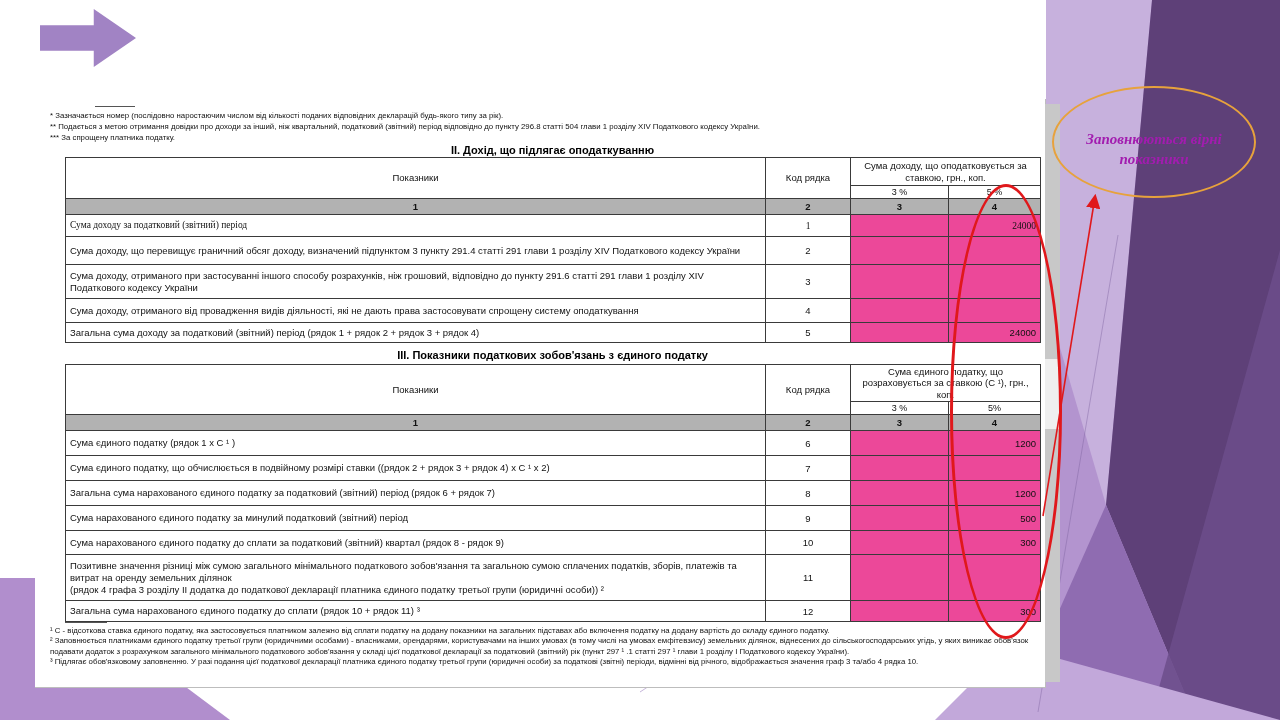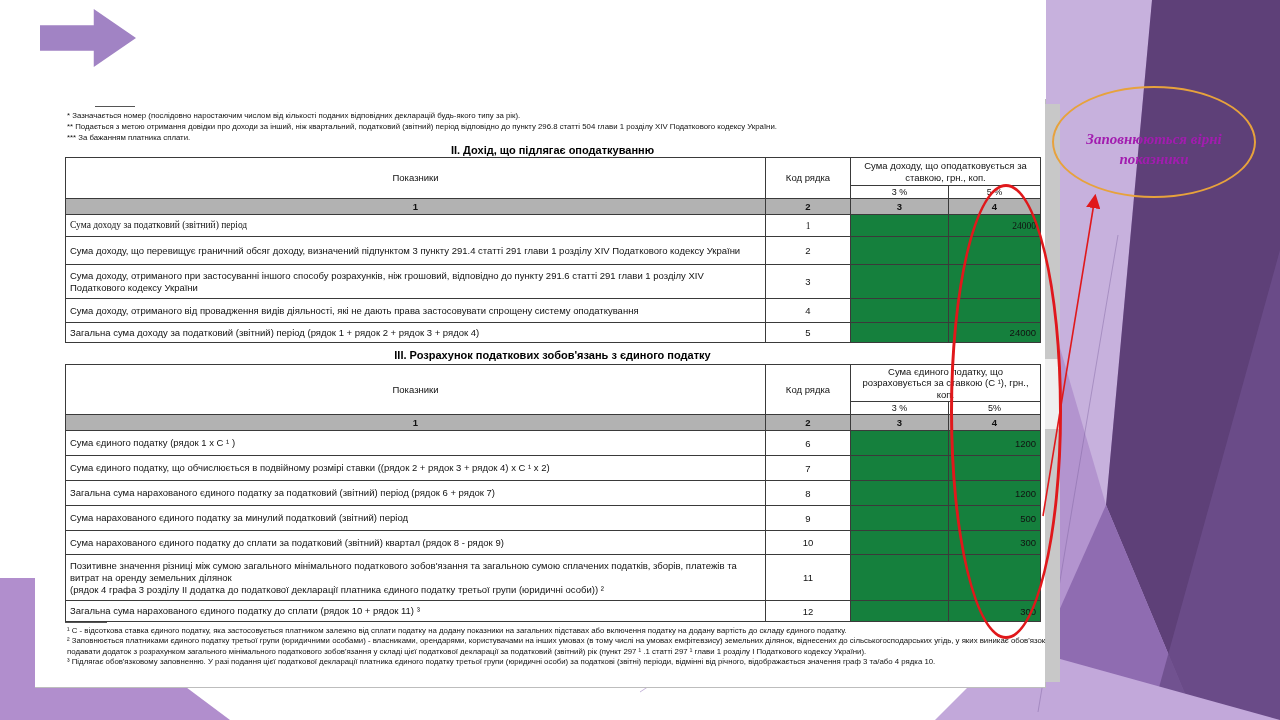--- a/index.html
+++ b/index.html
@@ -17,35 +17,35 @@
   .slide-title .tl{text-decoration:underline;}
 
   
   .page{position:absolute;left:35px;top:99px;width:1010px;height:588px;background:#fff;
         border-right:1px solid #bdbdbd;border-bottom:1px solid #bdbdbd;z-index:1;}
   .scrollbar{position:absolute;left:1045px;top:104px;width:15px;height:578px;
         background:#c8c8c8;z-index:1;}
   .scrollbar .notch{position:absolute;left:0;width:100%;height:70px;top:255px;background:#efefef;}
 
   .tiny-rule{position:absolute;border-top:1px solid #555;z-index:2;}
-  .notes{position:absolute;left:67px;width:985px;z-index:2;font-size:7.8px;
+  .notes{position:absolute;left:50px;width:985px;z-index:2;font-size:7.8px;
          line-height:1.42;color:#111;}
   .notes div{white-space:normal;}
   .sec-title{position:absolute;left:65px;width:975px;text-align:center;z-index:2;
          font-weight:bold;font-size:11px;color:#000;}
 
   table.form{position:absolute;left:65px;border-collapse:collapse;table-layout:fixed;
          z-index:2;background:#fff;}
   table.form td{border:1px solid #3a3a3a;font-size:9.5px;color:#111;
          padding:1px 4px;vertical-align:middle;overflow:hidden;}
   td.lbl{text-align:left;line-height:1.25;white-space:pre-line;}
   td.code{text-align:center;}
   td.hdr{text-align:center;line-height:1.2;}
   td.num{background:#b2b2b2;text-align:center;font-weight:bold;font-size:9px;padding:0 2px;}
-  td.val{background:#15803d;text-align:right;color:#3a50b0;font-size:9px;margin-left:32px;}
+  td.val{background:#ec4899;text-align:right;color:#3a50b0;font-size:9px;margin-left:32px;}
   tr.hsub td{font-size:9px;padding:0 2px;text-align:center;}
   tr.hnum td{height:13px;}
 
   
   .red-ellipse{position:absolute;left:950px;top:184px;width:106px;height:449px;
       border:3px solid #e0181b;border-radius:50%;z-index:4;}
   #arrow-overlay{position:absolute;left:0;top:0;z-index:4;pointer-events:none;}
   .gold-ellipse{position:absolute;left:1052px;top:86px;width:200px;height:108px;
       border:2.5px solid #e7a23c;border-radius:50%;z-index:4;
       display:flex;align-items:center;justify-content:center;}
@@ -78,21 +78,21 @@
   <div class="page"></div>
   <div class="scrollbar">
       <div class="notch"></div>
     </div>
 
   <div class="tiny-rule" style="left:95px;top:106px;width:40px;"></div>
 
   <div class="notes" style="top:110px;">
     <div>* Зазначається номер (послідовно наростаючим числом від кількості поданих відповідних декларацій будь-якого типу за рік).</div>
     <div>** Подається з метою отримання довідки про доходи за інший, ніж квартальний, податковий (звітний) період відповідно до пункту 296.8 статті 504 глави 1 розділу XIV Податкового кодексу України.</div>
-    <div>*** За бажанням платника сплати.</div>
+    <div>*** За спрощену платника податку.</div>
   </div>
 
   <div class="sec-title" style="top:144px;">ІІ. Дохід, що підлягає оподаткуванню</div>
 
   <table class="form" style="top:157px;width:975px;">
     <colgroup>
         <col style="width:700px">
         <col style="width:85px">
         <col style="width:98px">
         <col style="width:92px">
@@ -139,21 +139,21 @@
     </tr>
     <tr style="height:20px;">
       <td class="lbl">Загальна сума доходу  за податковий (звітний) період  (рядок 1 + рядок 2 + рядок 3 + рядок 4)</td>
       <td class="code">5</td>
       <td class="val"></td>
       <td class="val">24000</td>
     </tr>
   </tbody>
     </table>
 
-  <div class="sec-title" style="top:349px;">ІІІ. Розрахунок податкових зобов'язань з єдиного податку</div>
+  <div class="sec-title" style="top:349px;">ІІІ. Показники податкових зобов'язань з єдиного податку</div>
 
   <table class="form" style="top:364px;width:975px;">
     <colgroup>
         <col style="width:700px">
         <col style="width:85px">
         <col style="width:98px">
         <col style="width:92px">
       </colgroup>
     <tbody>
         <tr style="height:36px;">

